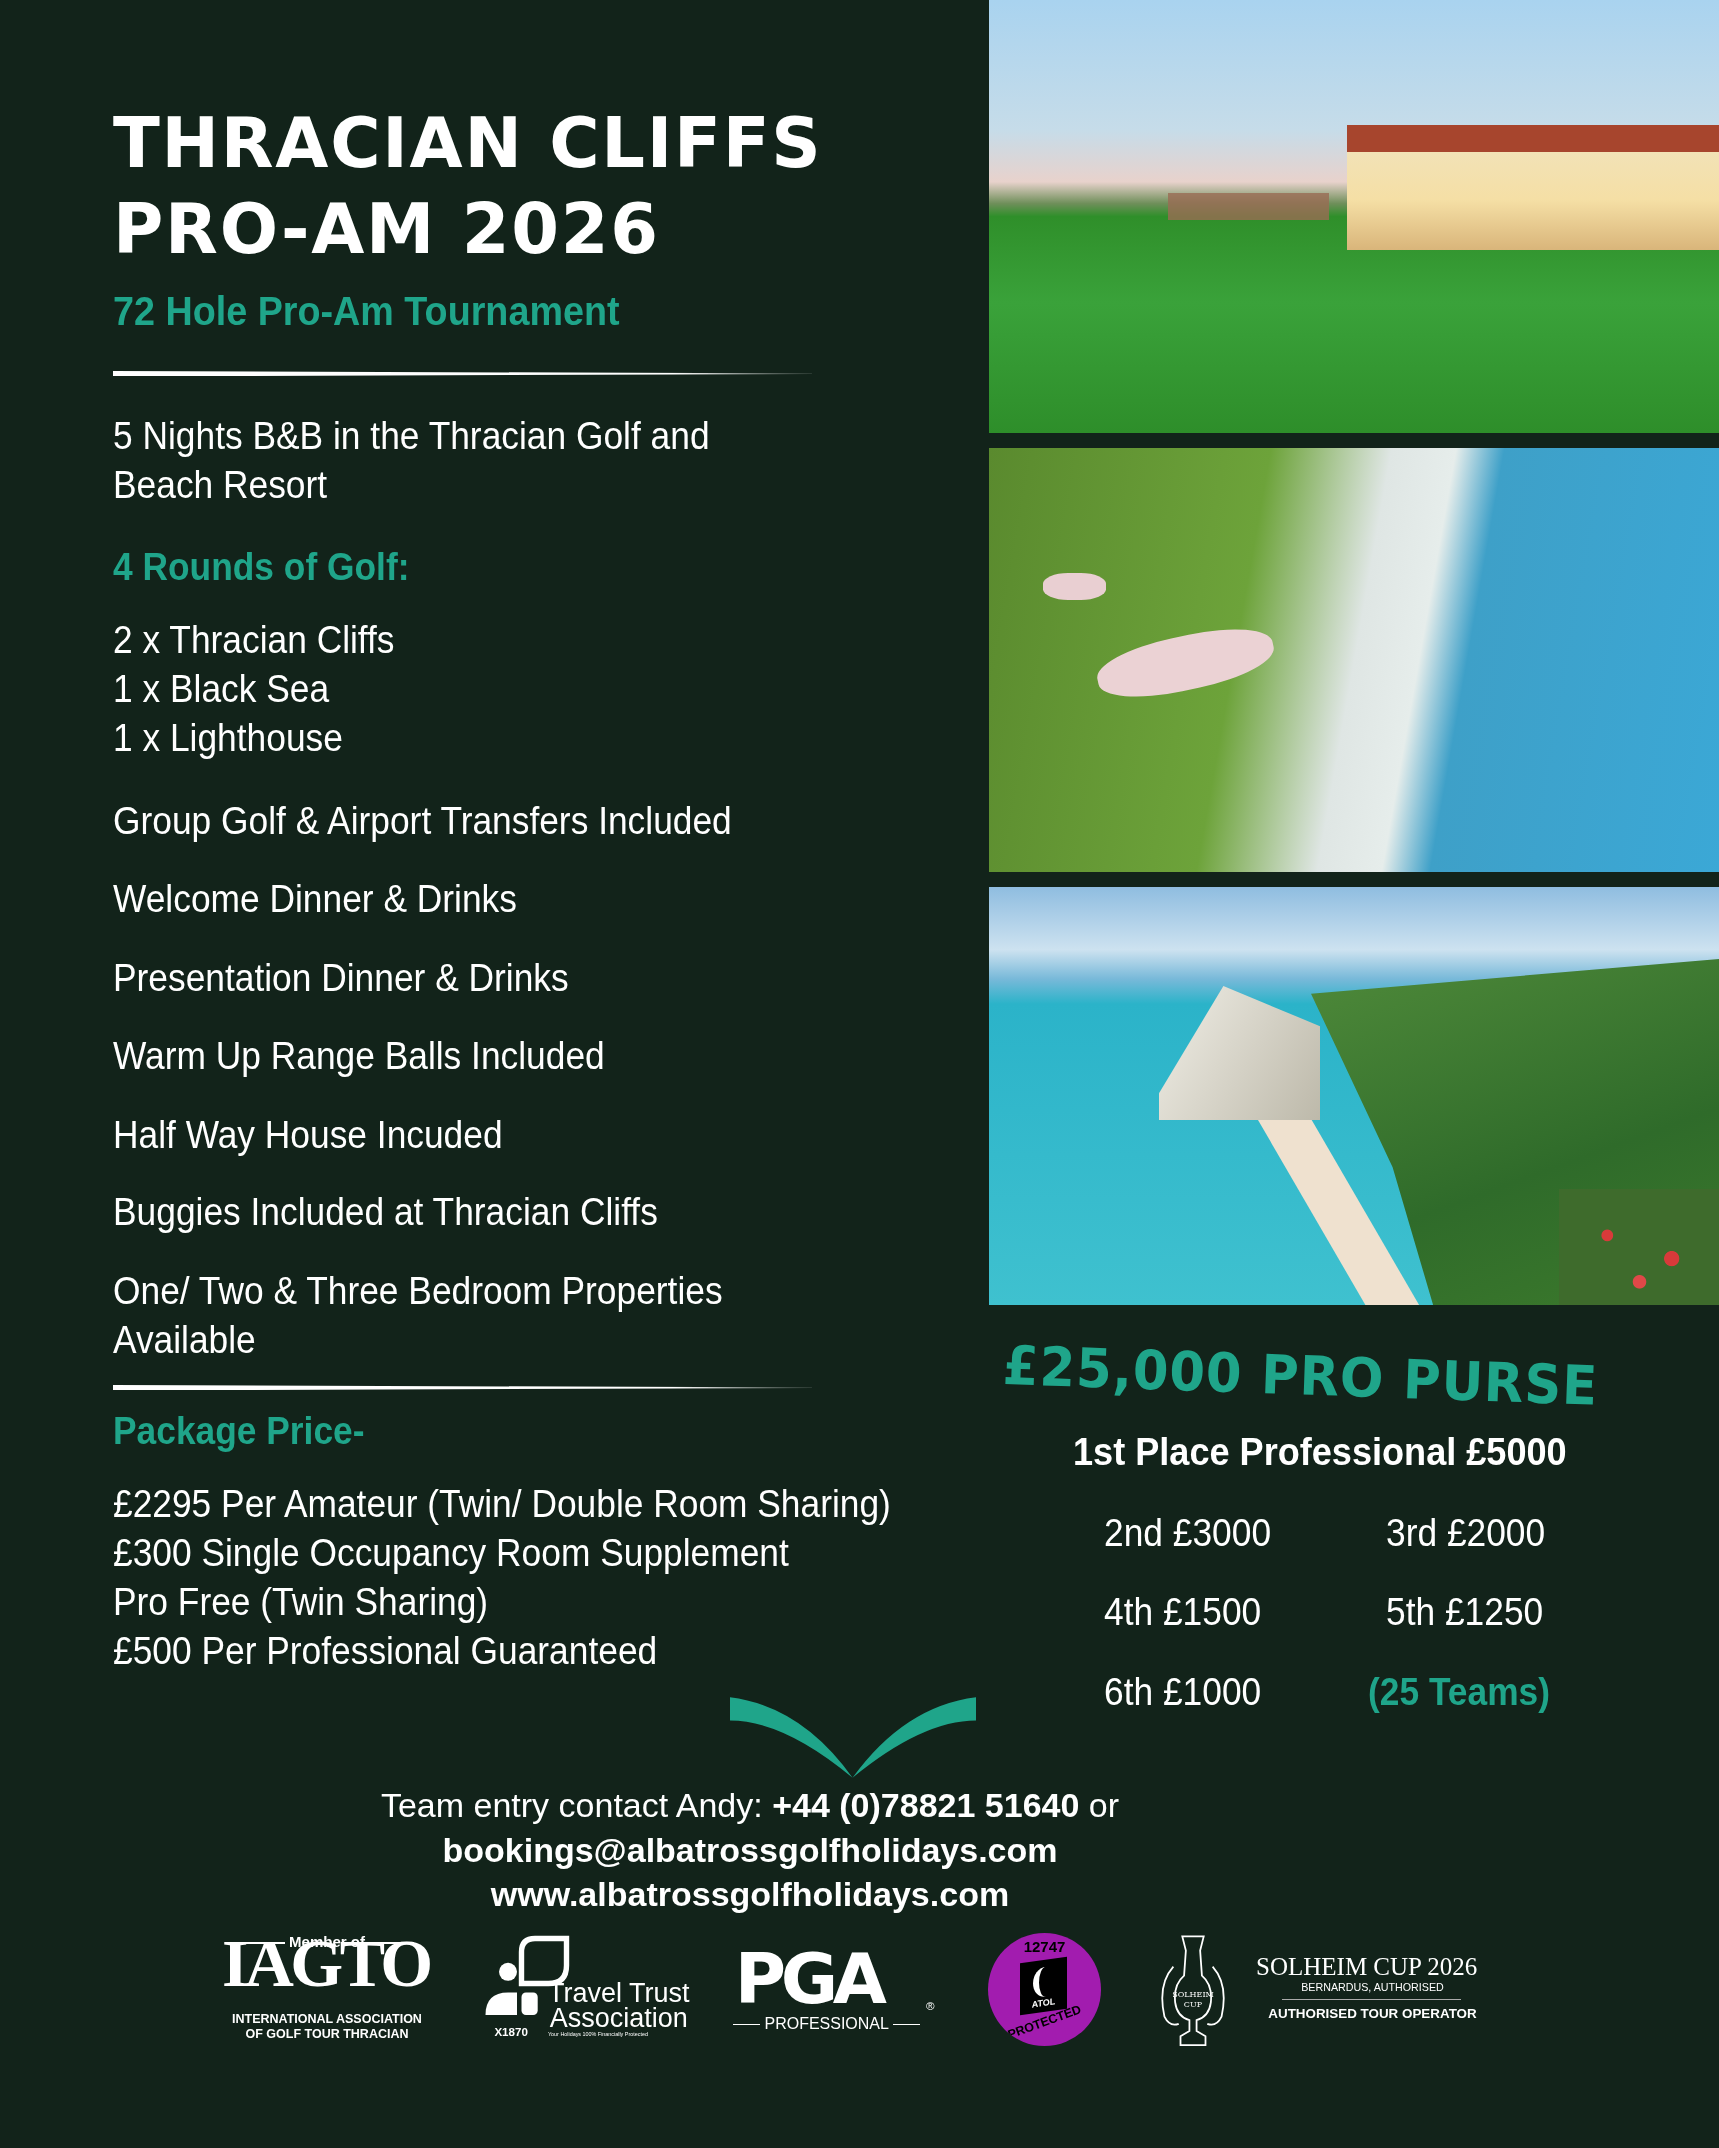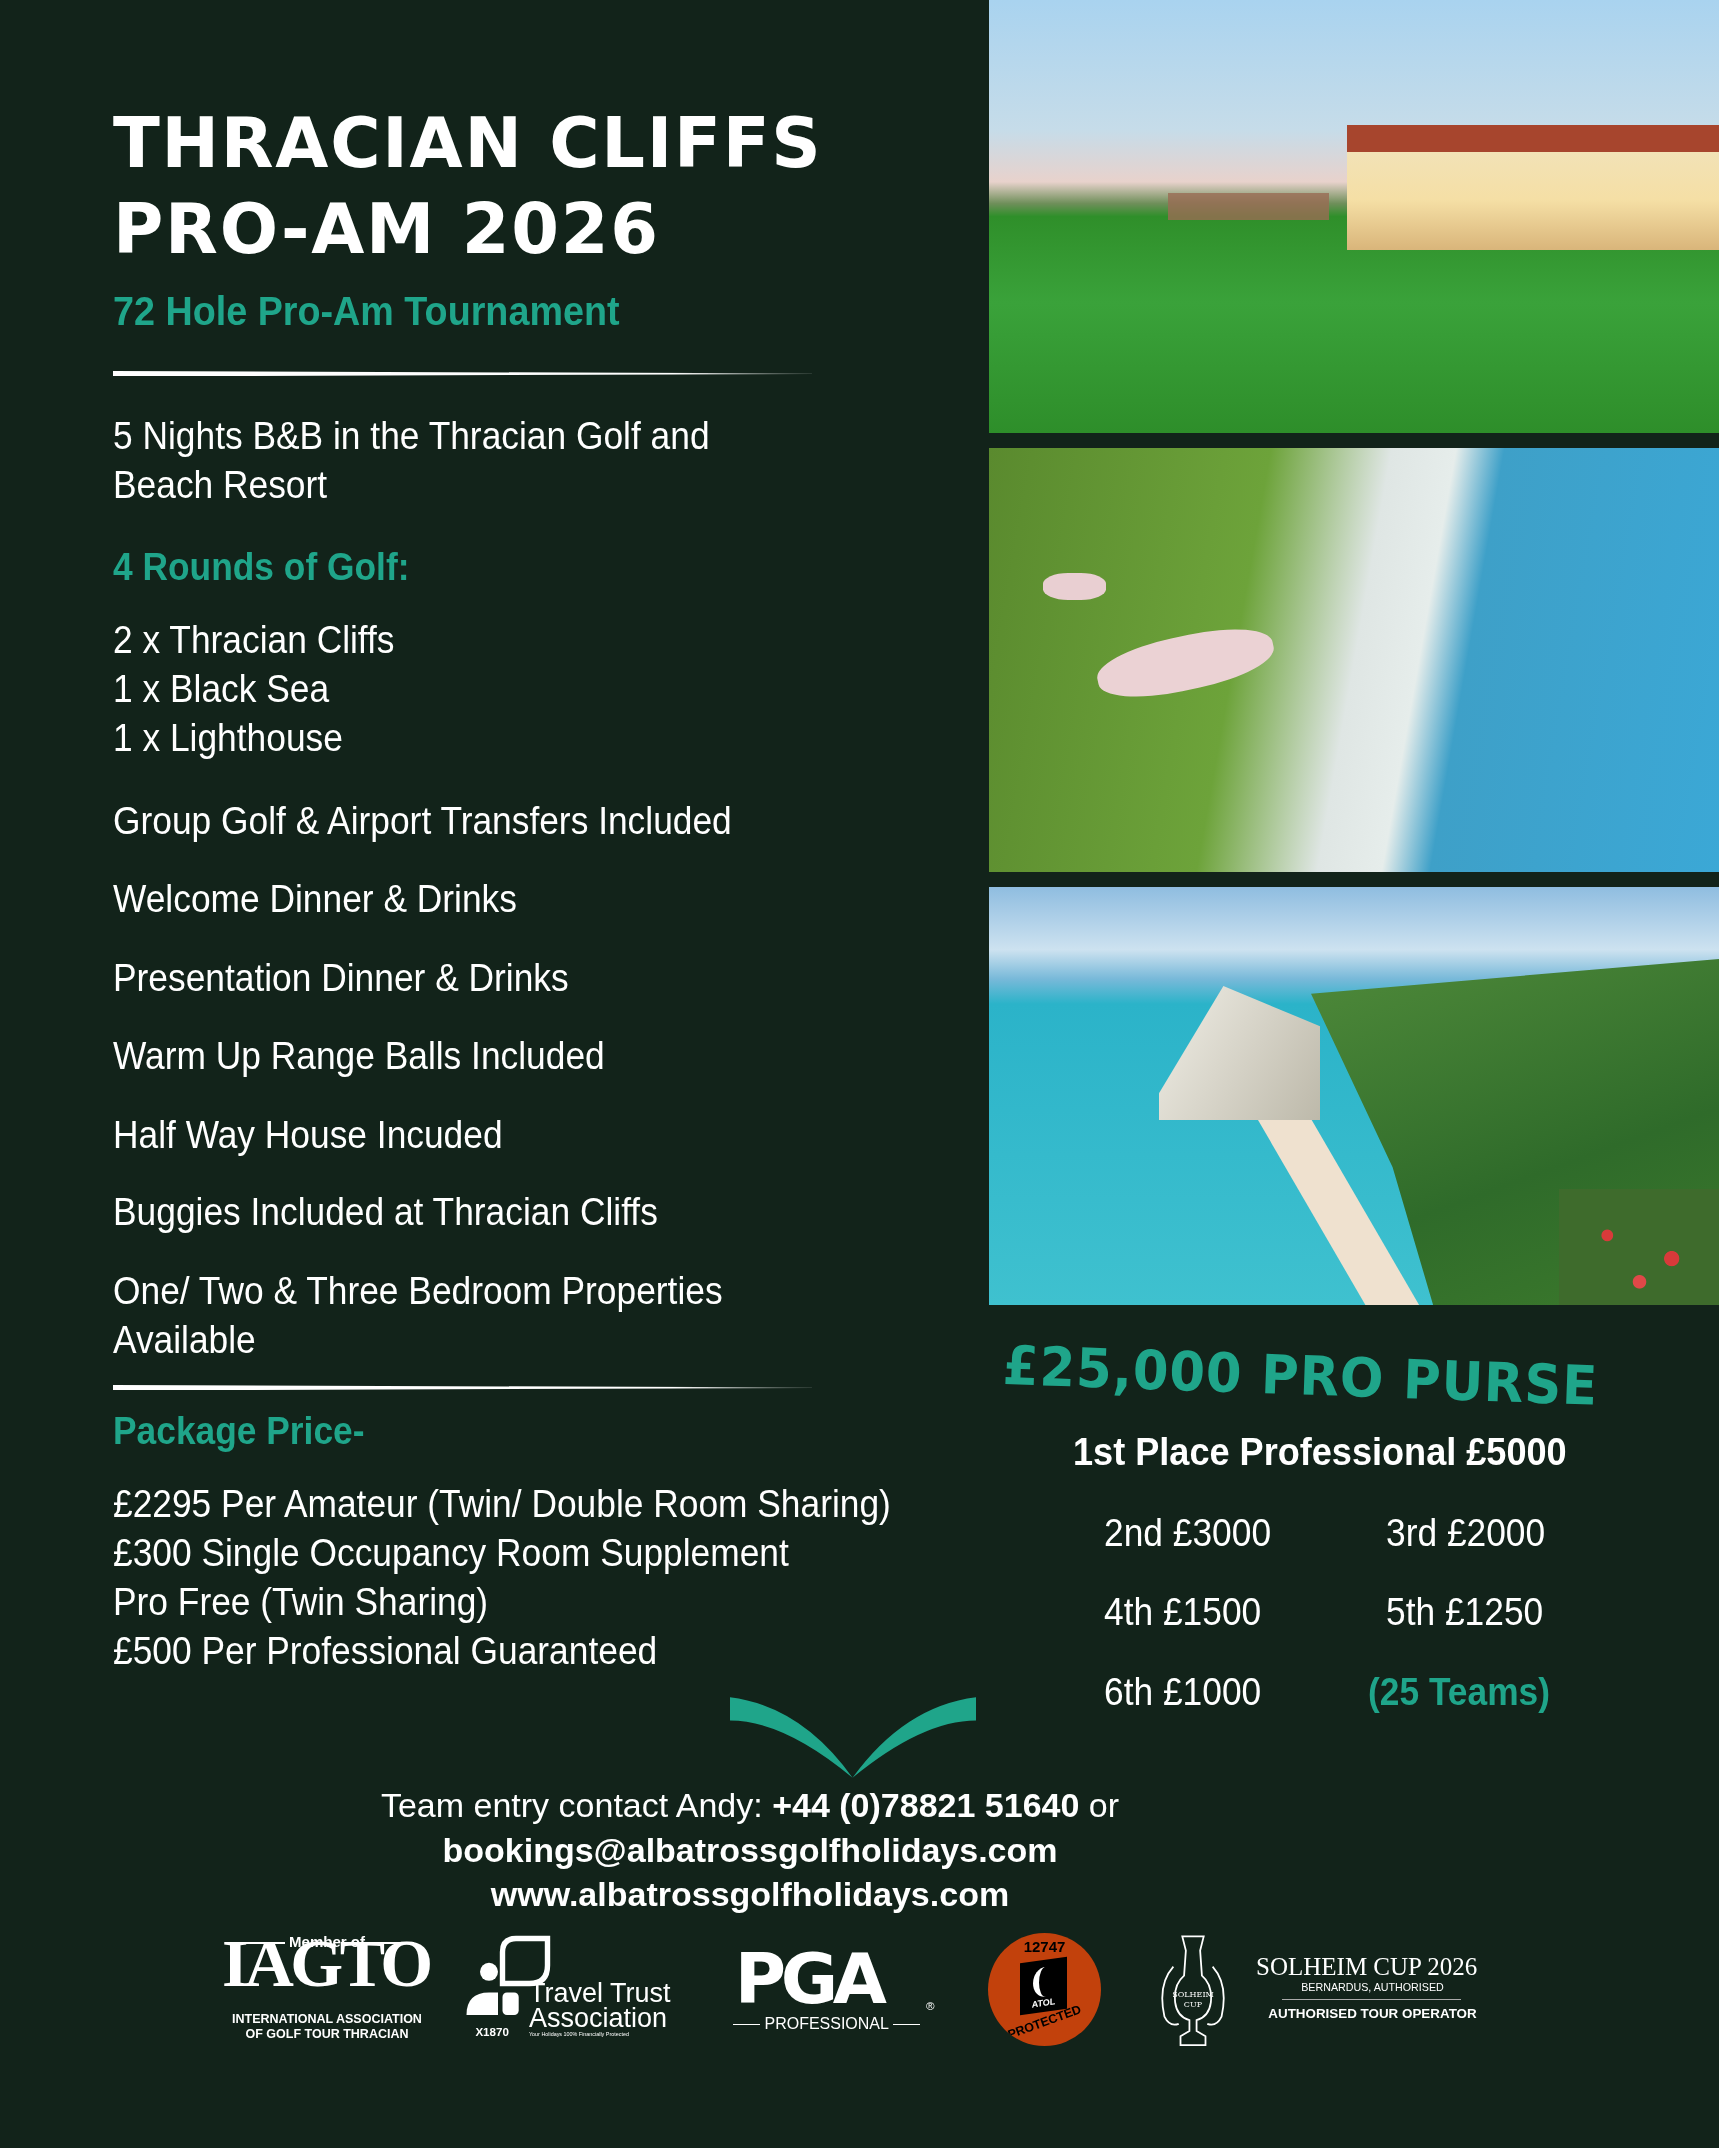--- a/index.html
+++ b/index.html
@@ -157,21 +157,21 @@
     <span>Member of</span>
     <span style="display:inline-block; width:45px; height:1.8px; background:#fff; vertical-align:middle;"></span>
   </div>
   <div style="position:absolute; left:0; top:0; font-family:Liberation Serif, serif; font-weight:bold; font-size:68px; letter-spacing:-3.6px; line-height:61px;">IAGTO</div>
   <div style="position:absolute; left:0; top:79px; width:210px; text-align:center; font-size:12.5px; font-weight:bold; line-height:15px;">
     <div>INTERNATIONAL ASSOCIATION</div>
     <div>OF GOLF TOUR THRACIAN</div>
   </div>
 </div>
 
-<div class="logo" style="left:462px; top:1934px; width:202px; height:107px;">
+<div class="logo" style="left:481px; top:1934px; width:202px; height:107px;text-align:center;">
   <svg style="position:absolute; left:0; top:0;" width="90" height="90" viewBox="0 0 100 100">
     <path d="M45 55 L45 20 Q45 5 60 5 L95 5 L95 35 Q95 55 75 55 Z" fill="none" stroke="#fff" stroke-width="6"></path>
     <circle cx="30" cy="42" r="10" fill="#fff"></circle>
     <path d="M5 90 Q5 65 30 65 L40 65 L40 90 Z" fill="#fff"></path>
     <rect x="45" y="65" width="18" height="25" rx="5" fill="#fff"></rect>
   </svg>
   <div style="position:absolute; left:67px; top:47px; font-size:27px; line-height:25px; white-space:nowrap;">
     <div>Travel Trust</div>
     <div>Association</div>
   </div>
@@ -182,21 +182,21 @@
 <div class="logo" style="left:733px; top:1945px; width:208px; height:90px;">
   <div style="position:absolute; left:1.8px; top:-7.2px; font-family:'DejaVu Sans',sans-serif; font-weight:bold; font-size:70px; letter-spacing:-5.4px;">PGA</div>
   <div style="position:absolute; left:193px; top:54px; font-size:11.6px;">®</div>
   <div style="position:absolute; left:0; top:70px; width:197px; text-align:left; font-size:16px; white-space:nowrap;">
     <span style="display:inline-block; width:27px; height:0.9px; background:#fff; vertical-align:middle;"></span>
     <span>PROFESSIONAL</span>
     <span style="display:inline-block; width:27px; height:0.9px; background:#fff; vertical-align:middle;"></span>
   </div>
 </div>
 
-<div class="logo" style="left:988px; top:1933px; width:113px; height:113px; border-radius:50%; background:#c2410c; color:#000; overflow:hidden;">
+<div class="logo" style="left:988px; top:1933px; width:113px; height:113px; border-radius:50%; background:#a21caf; color:#000; overflow:hidden;">
   <div style="position:absolute; left:0; top:5.4px; width:113px; text-align:center; font-size:15px; font-weight:bold;">12747</div>
   <div style="position:absolute; left:32px; top:27px; width:47px; height:52px; background:#000; transform:skewY(-8deg);">
     <div style="position:absolute; left:12.5px; top:7.2px; width:25px; height:30px; border-radius:50%; border-left:6.3px solid #fff; border-top:0; box-sizing:border-box;"></div>
     <div style="position:absolute; left:0; top:38px; width:47px; text-align:center; font-size:9px; font-weight:bold; color:#fff;">ATOL</div>
   </div>
   <div style="position:absolute; left:0; top:82px; width:113px; text-align:center; font-size:12.5px; font-weight:bold; transform:rotate(-20deg);">PROTECTED</div>
 </div>
 
 <div class="logo" style="left:1157px; top:1931px; width:340px; height:116px;">
   <svg style="position:absolute; left:0; top:0;" width="72" height="116" viewBox="0 0 80 130">

